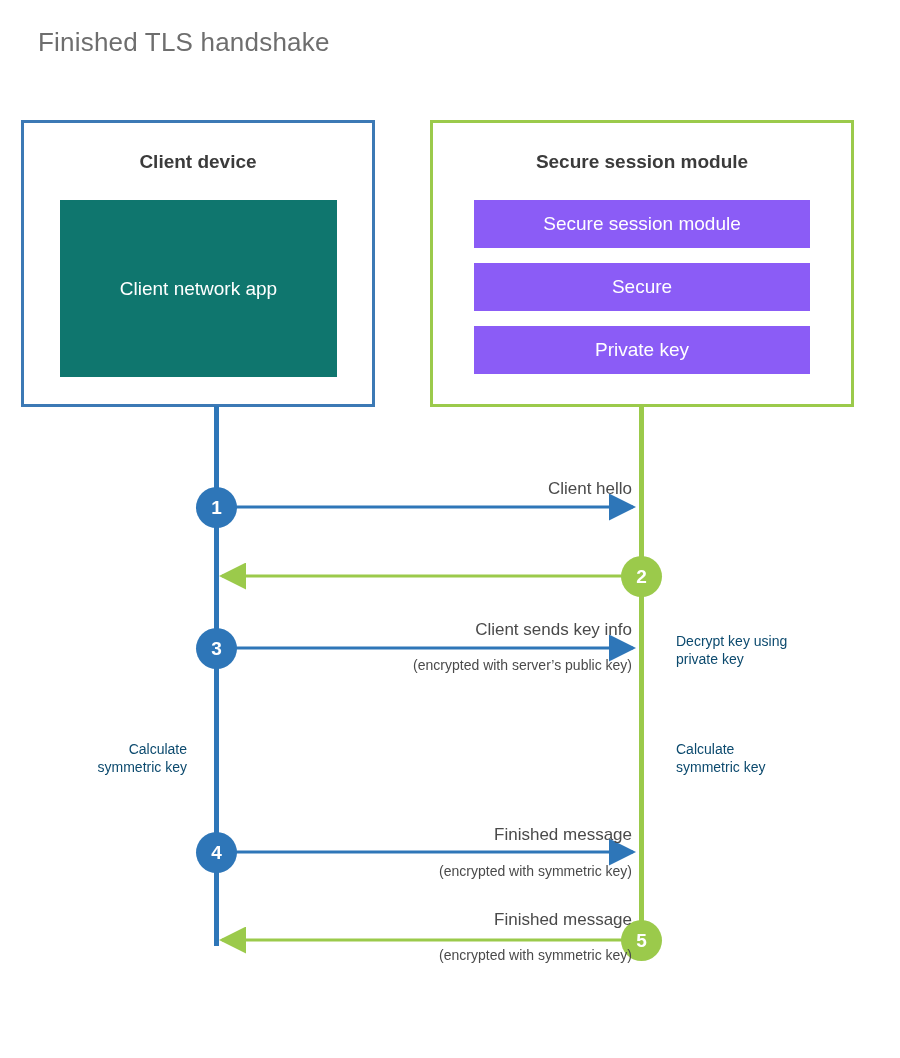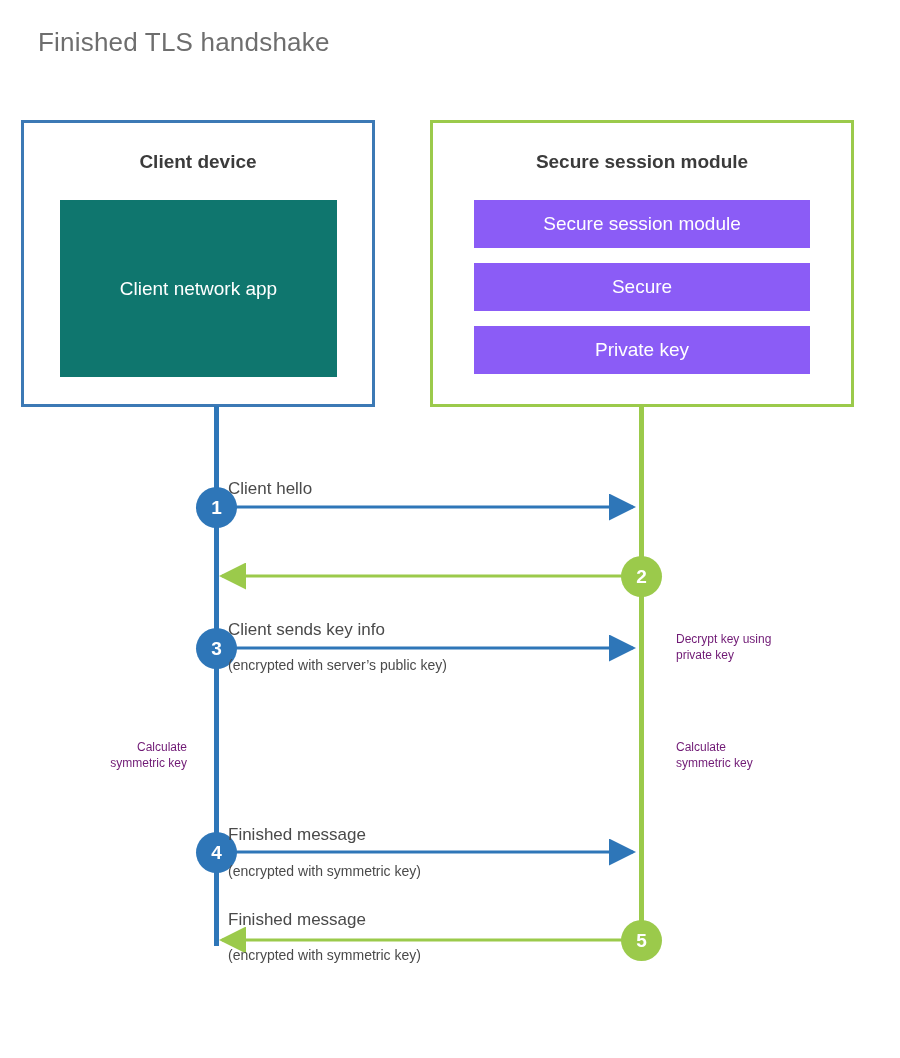--- a/index.html
+++ b/index.html
@@ -142,36 +142,36 @@
     color: #ffffff;
     font-size: 19px;
     font-weight: bold;
   }
   .step-circle.blue  { background: #2E76B8; }
   .step-circle.green { background: #9BCA4B; }
 
   
   .msg-label {
     position: absolute;
-    text-align: left;
+    text-align: right;
     color: #4a4a4a;
     white-space: nowrap;
   }
   .msg-primary {
     font-size: 17px;
   }
   .msg-secondary {
     font-size: 14px;
   }
 
   
   .annotation {
     position: absolute;
-    font-size: 12px;
-    color: #701a75;
+    font-size: 14px;
+    color: #0c4a6e;
     line-height: 1.32;
     white-space: pre-line;
   }
   .annotation.left  { text-align: right; }
   .annotation.right { text-align: left; }
 </style>
 </head>
 <body>
 
 <div id="diagram-root">

